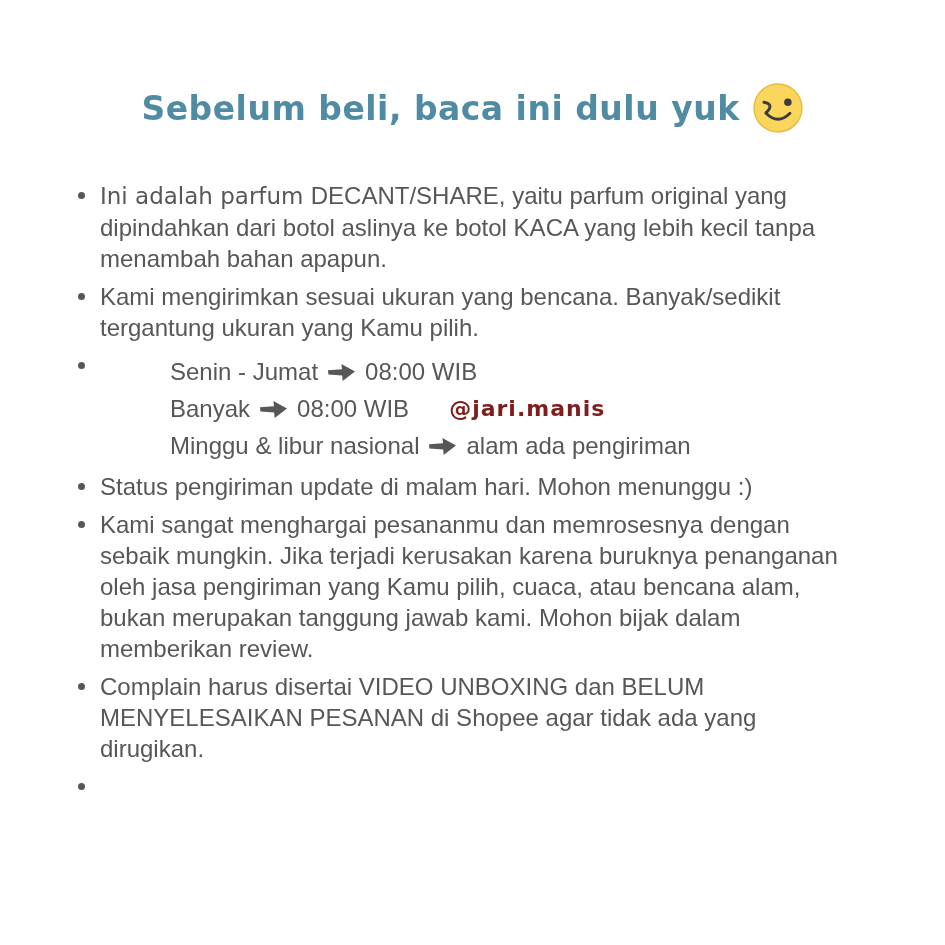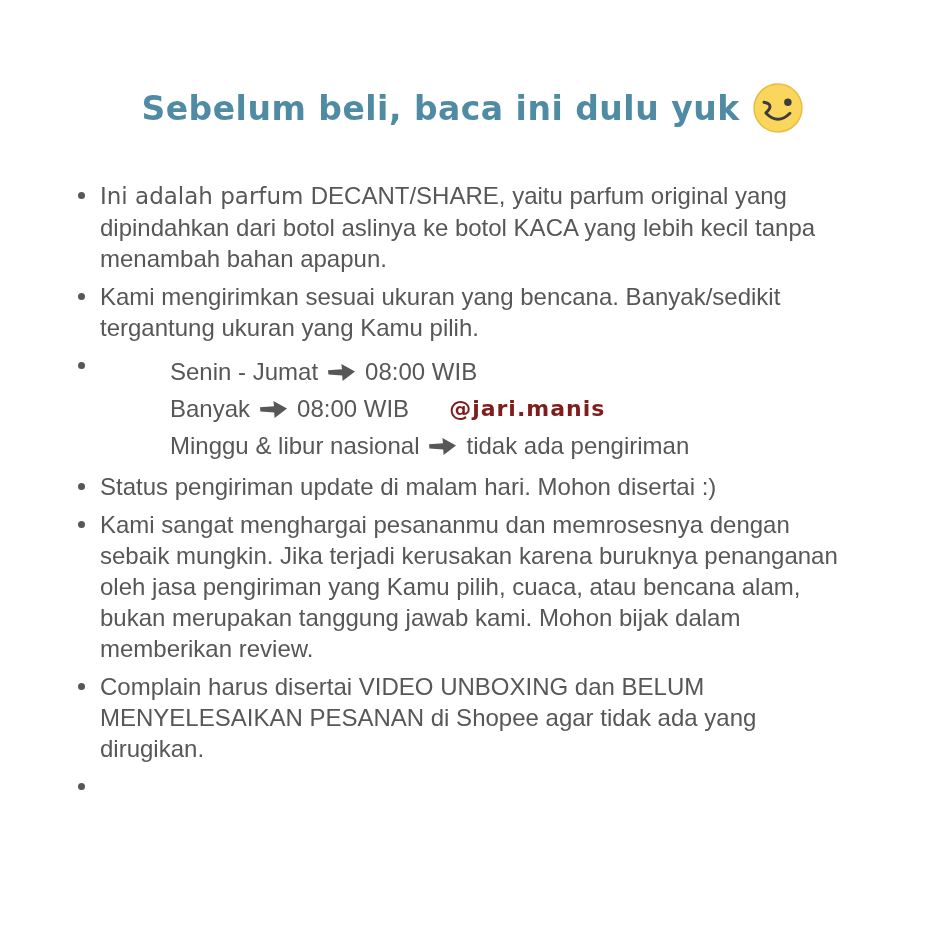--- a/index.html
+++ b/index.html
@@ -114,30 +114,30 @@
                 <path fill="#575757" d="M0,6.2 L14,5.2 L13.4,0 L27,7.6 L14.6,17 L14.2,11.4 L0.4,10.6 Z"></path>
               </svg>
             <span>08:00 WIB</span>
             <span class="watermark">@jari.manis</span>
           </div>
           <div class="srow">
             <span>Minggu &amp; libur nasional</span>
             <svg class="arrow" viewBox="0 0 27 17" aria-hidden="true">
                 <path fill="#575757" d="M0,6.2 L14,5.2 L13.4,0 L27,7.6 L14.6,17 L14.2,11.4 L0.4,10.6 Z"></path>
               </svg>
-            <span>tidak ada pengiriman</span>
+            <span>alam ada pengiriman</span>
           </div>
         </div>
       </div>
     </li>
 
     <li>
       <span class="dot"></span>
       <div class="content">
-        <p>Status pengiriman update di malam hari. Mohon disertai :)</p>
+        <p>Status pengiriman update di malam hari. Mohon menunggu :)</p>
       </div>
     </li>
 
     <li>
       <span class="dot"></span>
       <div class="content">
         <p>Kami sangat menghargai pesananmu dan memrosesnya dengan sebaik mungkin. Jika terjadi kerusakan karena buruknya penanganan oleh jasa pengiriman yang Kamu pilih, cuaca, atau bencana alam, bukan merupakan tanggung jawab kami. Mohon bijak dalam memberikan review.</p>
       </div>
     </li>
 

